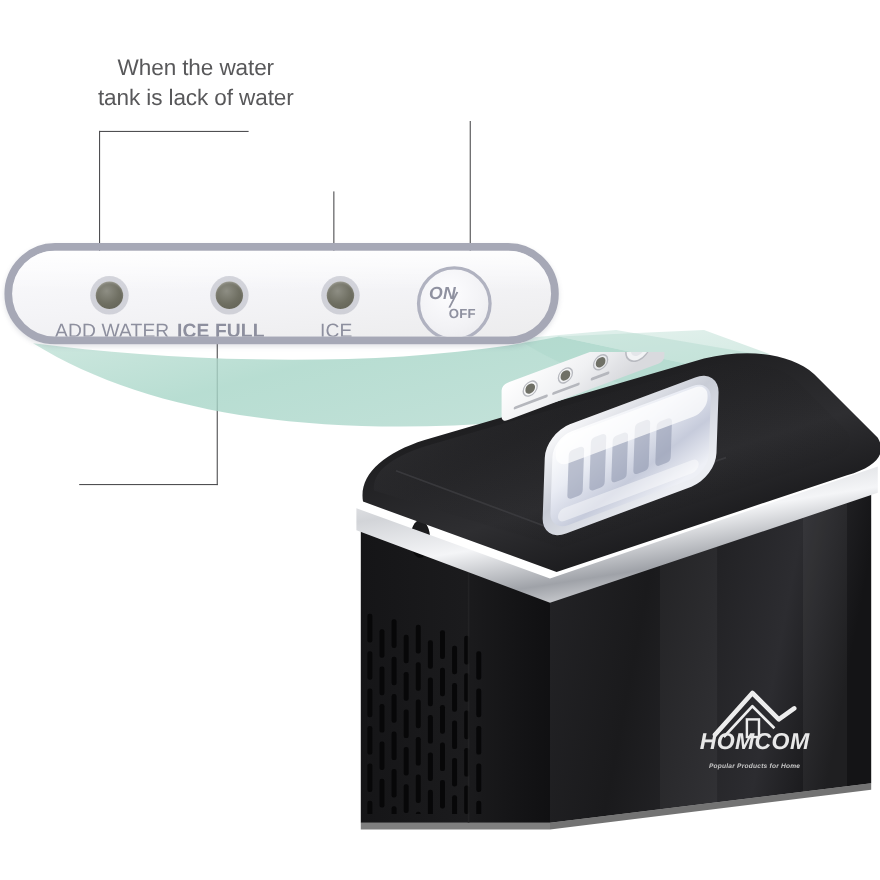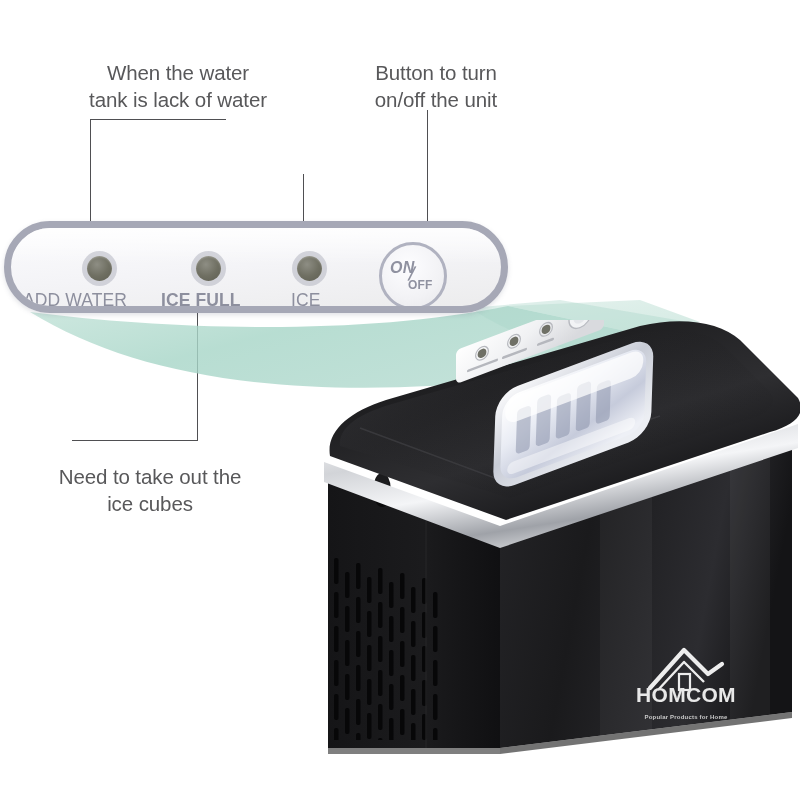--- a/index.html
+++ b/index.html
@@ -25,21 +25,20 @@
   
   .callout-text {
     position: absolute;
     font-family: "Liberation Sans", sans-serif;
     font-size: 20.5px;
     line-height: 27px;
     color: #58585a;
     text-align: center;
     white-space: pre-line;
     letter-spacing: -0.1px;
-    margin-top: 11px;
   }
   #callout-add-water { left: 54px;  top: 48px;  width: 248px; }
   #callout-onoff     { left: 324px; top: 48px;  width: 224px; }
   #callout-ice       { left: 212px; top: 139px; width: 200px; }
   #callout-ice-full  { left: 10px;  top: 452px; width: 280px; }
 
   
   .leader {
     position: absolute;
     background: #4f4f52;
@@ -84,21 +83,21 @@
   .led-label {
     position: absolute;
     font-family: "Liberation Sans", sans-serif;
     font-size: 17.5px;
     font-weight: 400;
     color: #8d8f9e;
     letter-spacing: 0.1px;
     white-space: nowrap;
     top: 62px;
   }
-  #label-add-water { left: 12px; }
+  #label-add-water { left: 39px; }
   #label-ice-full  { left: 150px; font-weight: bold; }
   #label-ice       { left: 280px; text-align: right; }
 
   #onoff-button {
     position: absolute;
     left: 368px; top: 14px;
     width: 68px; height: 68px;
     border-radius: 50%;
     border: 3px solid #b0b2c0;
     box-sizing: border-box;
@@ -126,23 +125,24 @@
     width: 800px; height: 330px;
     pointer-events: none;
   }
 
   
   #machine { position: absolute; left: 300px; top: 320px; width: 500px; height: 440px; }
 
   
   #logo {
     position: absolute;
-    left: 634px; top: 638px;
+    left: 634px; top: 618px;
     width: 104px; height: 86px;
     pointer-events: none;
+    font-style: italic;
   }
   #logo-word {
     position: absolute;
     left: 0; bottom: 17px;
     width: 104px;
     text-align: center;
     font-family: "Liberation Sans", sans-serif;
     font-size: 21px;
     font-weight: 700;
     color: #e8e8e8;
@@ -161,26 +161,22 @@
   }
 </style>
 </head>
 <body>
 
 <div id="stage">
 
   <div class="callout-text" id="callout-add-water">When the water
 tank is lack of water</div>
 
-  <div class="callout-text" id="callout-onoff">Button to turn
-on/off the unit</div>
-
-
-  <div class="callout-text" id="callout-ice-full">Need to take out the
-ice cubes</div>
+
+
 
   <div class="leader h" style="left:90px; top:119px; width:136px;"></div>
   <div class="leader v" style="left:90px; top:119px; height:143px;"></div>
 
   <div class="leader v" style="left:303px; top:174px; height:88px;"></div>
 
   <div class="leader v" style="left:427px; top:110px; height:152px;"></div>
 
   <div class="leader v" style="left:197px; top:281px; height:160px;"></div>
   <div class="leader h" style="left:72px; top:440px; width:126px;"></div>

